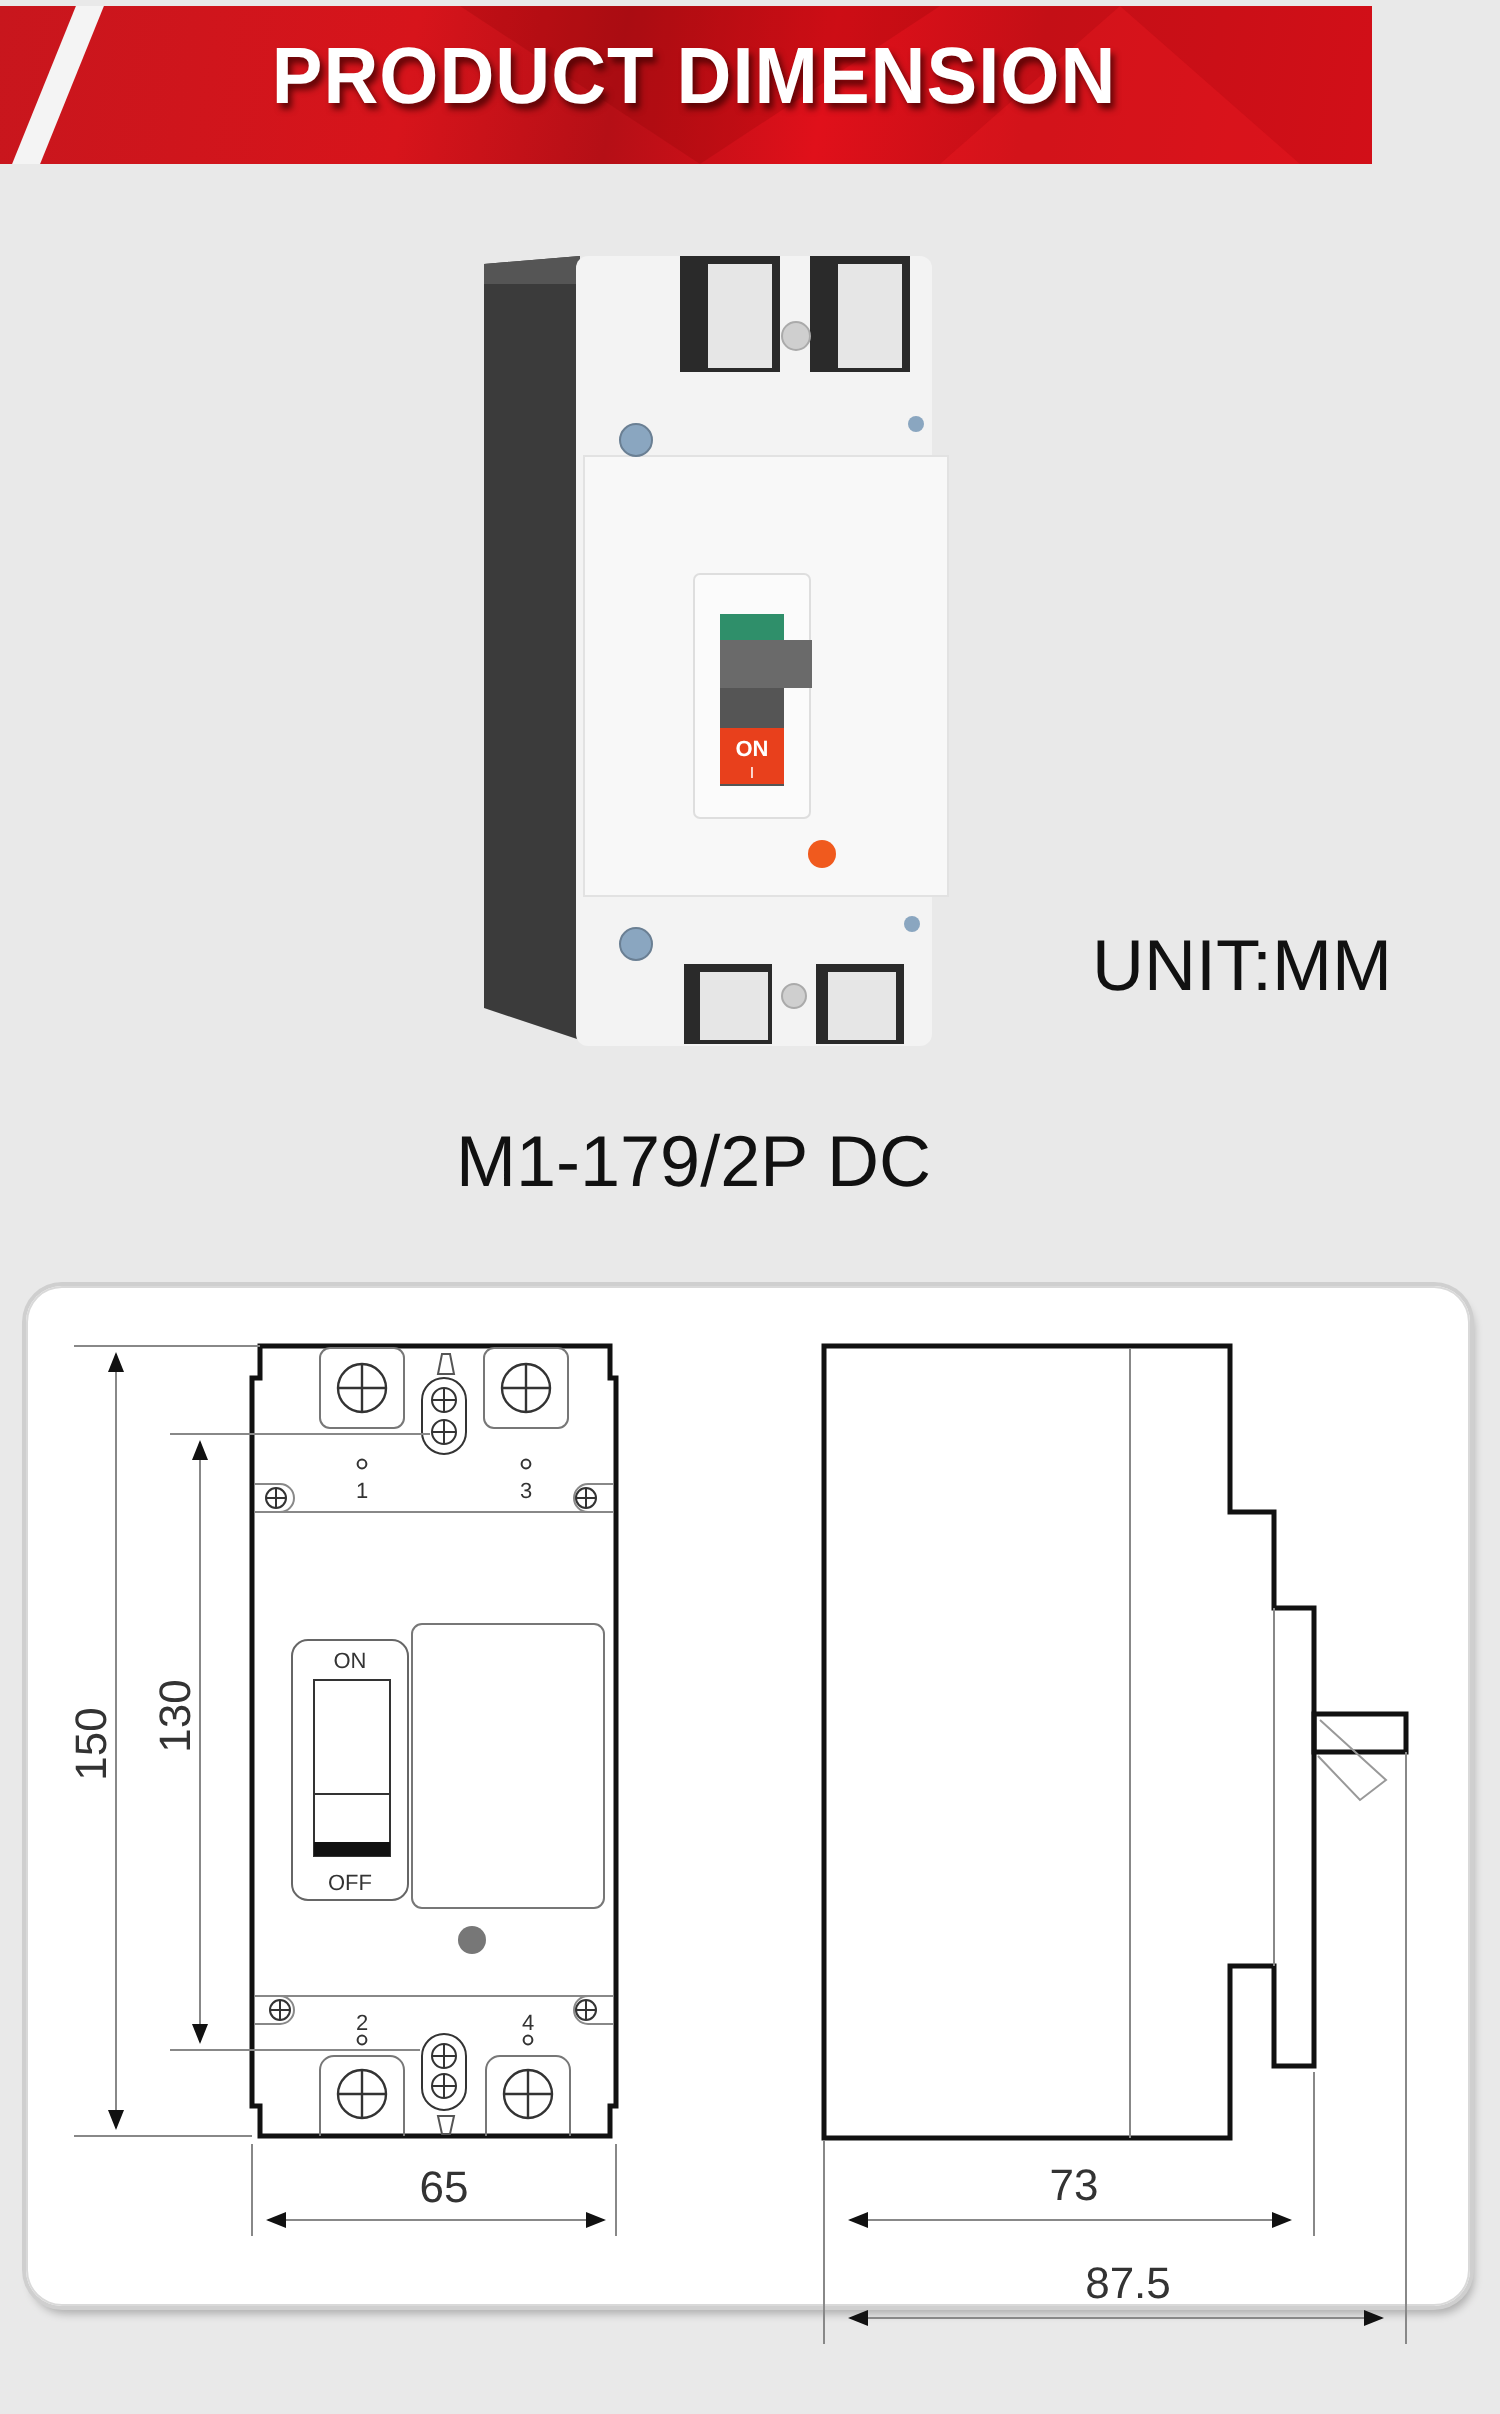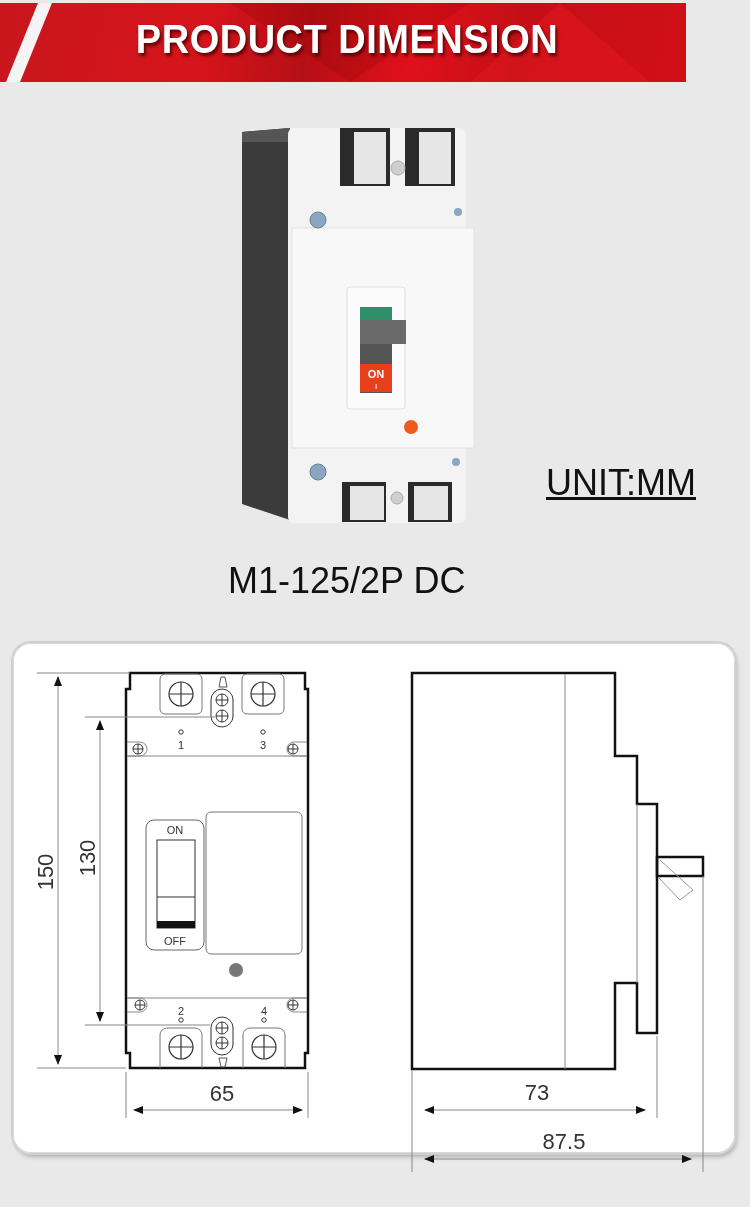--- a/index.html
+++ b/index.html
@@ -5,21 +5,21 @@
   html, body { margin:0; padding:0; }
   body { width:750px; height:1207px; background:#e9e9e9; position:relative; overflow:hidden; font-family:"Liberation Sans", sans-serif; }
   .banner { position:absolute; left:0; top:3px; width:686px; height:79px; overflow:hidden;
     background: linear-gradient(100deg, #c8161d 0%, #d7141b 30%, #b50f16 45%, #e0101a 60%, #c40f16 75%, #d20f18 100%); }
   .banner .facet1 { position:absolute; left:230px; top:0; width:0; height:0; border-left:120px solid transparent; border-right:120px solid transparent; border-top:79px solid rgba(120,0,0,0.18); }
   .banner .facet2 { position:absolute; left:470px; top:0; width:0; height:0; border-left:90px solid transparent; border-right:90px solid transparent; border-bottom:79px solid rgba(255,30,40,0.25); }
   .banner .stripe { position:absolute; left:42px; top:-10px; width:14px; height:110px; background:#f4f4f4; transform:skewX(-22deg); transform-origin:top left; }
   .banner .title { position:absolute; left:0; right:0; top:15px; text-align:center; color:#fff; font-weight:bold; font-size:38px; letter-spacing:0.5px;
     text-shadow: 2px 3px 3px rgba(60,0,0,0.75); font-family:"Liberation Sans", sans-serif; transform:scaleY(1.05); padding-left:8px; }
   .photo { position:absolute; left:230px; top:112px; width:250px; height:420px; }
-  .unit { position:absolute; left:546px; top:462px; font-size:36px; color:#111;text-decoration:underline; }
+  .unit { position:absolute; left:546px; top:462px; font-size:36px; color:#111; }
   .model { position:absolute; left:228px; top:560px; font-size:36px; color:#111; }
   .panel { position:absolute; left:13px; top:643px; width:722px; height:510px; background:#fff; border-radius:18px;
     box-shadow: 0 0 0 2px #cfcfcf, 2px 4px 4px rgba(0,0,0,0.25), inset 0 0 0 1px #d9d9d9; }
   .drawing { position:absolute; left:0; top:0; }
   .dimtext { font-family:"Liberation Sans", sans-serif; font-size:22px; fill:#333; }
   .smalltext { font-family:"Liberation Sans", sans-serif; font-size:11px; fill:#333; }
 </style>
 </head>
 <body>
 
@@ -60,21 +60,21 @@
   <circle cx="181" cy="315" r="7" fill="#f05a1e"></circle>
 
   <rect x="112" y="370" width="44" height="40" fill="#2a2a2a"></rect>
   <rect x="120" y="374" width="34" height="34" fill="#e6e6e6"></rect>
   <rect x="178" y="370" width="44" height="40" fill="#2a2a2a"></rect>
   <rect x="184" y="374" width="34" height="34" fill="#e6e6e6"></rect>
   <circle cx="167" cy="386" r="6" fill="#cfcfcf" stroke="#aaa"></circle>
 </svg>
 
 <div class="unit">UNIT:MM</div>
-<div class="model">M1-125/2P DC</div>
+<div class="model">M1-179/2P DC</div>
 
 <div class="panel"></div>
 
 <svg class="drawing" width="750" height="1207" viewBox="0 0 750 1207">
   <defs>
     <marker id="arr" viewBox="0 0 10 10" refX="9" refY="5" markerWidth="10" markerHeight="10" orient="auto-start-reverse" markerUnits="userSpaceOnUse">
       <path d="M0,1 L10,5 L0,9 z" fill="#111"></path>
     </marker>
   </defs>
 

